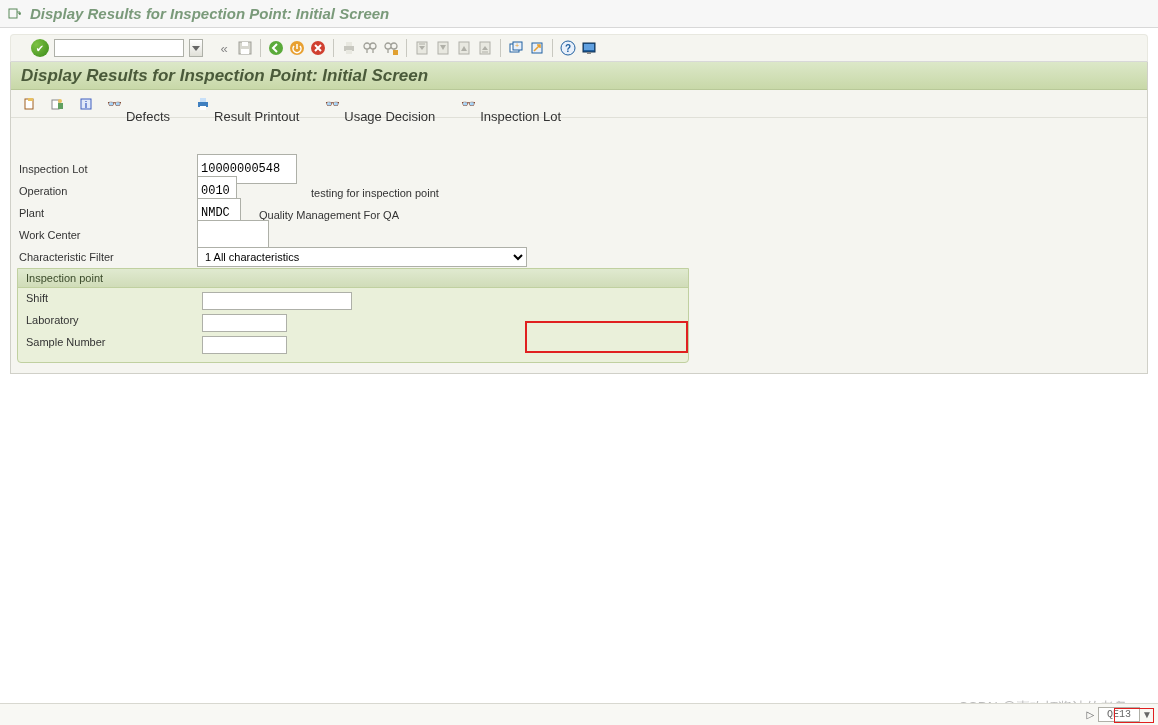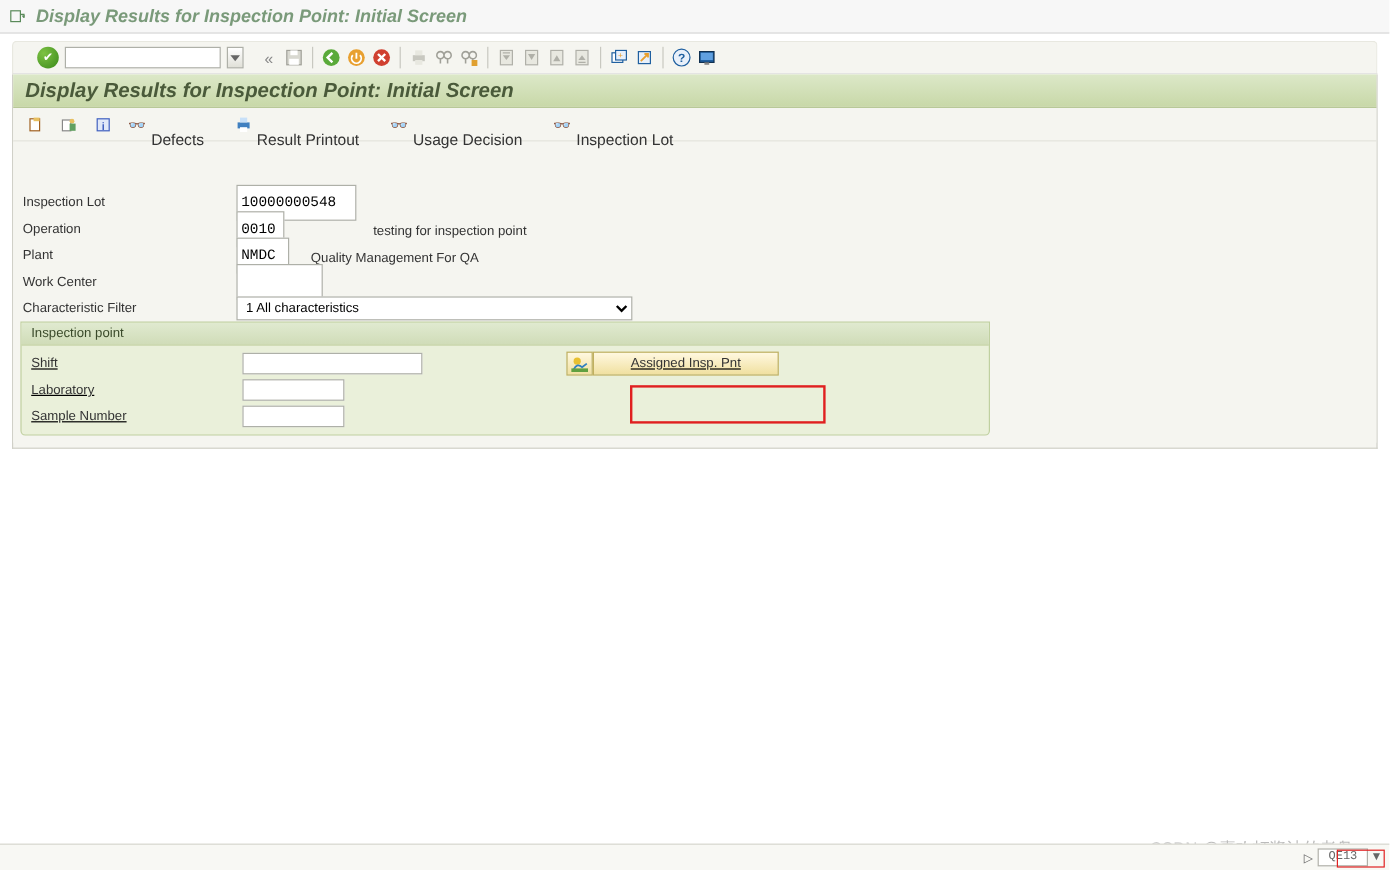--- a/index.html
+++ b/index.html
@@ -26,24 +26,24 @@
 .app-toolbar { background: #f5f5f0; height: 28px; display: flex; align-items: center; padding: 0 6px; gap: 2px; border-bottom: 1px solid #e0e0d8; }
 .app-btn { display: flex; align-items: center; gap: 4px; padding: 2px 6px; height: 20px; cursor: pointer; border-radius: 2px; }
 .app-btn .ico { font-size: 12px; }
 .app-btn .lbl { font-size: 13px; color: #333; margin-top: 26px; }
 .form-area { padding: 40px 6px 6px 6px; background: #f5f5f0; }
 .form-row { display: flex; align-items: center; height: 22px; }
 .form-label { width: 180px; color: #333; padding-left: 2px; }
 .form-input { height: 30px; border: 1px solid #aeb0a8; background: #fff; font-family: 'Courier New', monospace; font-size: 12px; padding: 0 3px; }
 .form-desc { margin-left: 14px; color: #333; margin-top: 47px; }
 .form-select { height: 20px; border: 1px solid #aeb0a8; background: #fff; font-size: 11px; padding: 0 3px; width: 330px; }
-.groupbox { border: 1px solid #c0d0a0; background: #eaf0da; margin-top: 0px; width: 808px; border-radius: 0 0 4px 4px; }
+.groupbox { border: 1px solid #c0d0a0; background: #eaf0da; margin-top: 0px; width: 672px; border-radius: 0 0 4px 4px; }
 .groupbox-title { background: linear-gradient(#e0ead0,#d0dcb8); padding: 3px 8px; color: #3a4a2a; font-size: 11px; border-bottom: 1px solid #c0d0a0; }
 .groupbox-body { padding: 4px 6px; }
-.gb-row { display: flex; align-items: center; height: 22px; text-decoration: underline; }
+.gb-row { display: flex; align-items: flex-start; height: 22px; }
 .gb-label { width: 178px; color: #333; padding-left: 2px; }
 .gb-input { height: 18px; border: 1px solid #aeb0a8; background: #fff; width: 150px; }
 .gb-input-small { width: 85px; }
 .assigned-btn-wrap { display: flex; align-items: center; margin-left: 120px; }
 .ico-assigned { width: 22px; height: 20px; display: flex; align-items: center; justify-content: center; background: linear-gradient(#fff8e0,#f0e0a0); border: 1px solid #c0b060; font-size: 12px; }
 .assigned-btn { height: 20px; background: linear-gradient(#fff8e0,#f0e0a0); border: 1px solid #c0b060; padding: 0 20px; font-size: 11px; color: #333; display: flex; align-items: center; cursor: pointer; width: 155px; justify-content: center; }
 .highlight-box { position: absolute; border: 2px solid #e02020; pointer-events: none; }
 .hl1 { left: 525px; top: 321px; width: 163px; height: 32px; }
 .sap-logo { position: absolute; right: 490px; bottom: 6px; color: #2060a0; font-weight: bold; font-size: 14px; font-style: italic; }
 .watermark { position: absolute; right: 30px; bottom: 8px; color: rgba(120,120,120,0.5); font-size: 14px; }
@@ -252,32 +252,20 @@
         <option>1 All characteristics</option>
       </select>
     </div>
 
     <div class="groupbox">
       <div class="groupbox-title">Inspection point</div>
       <div class="groupbox-body">
         <div class="gb-row">
           <span class="gb-label">Shift</span>
           <input class="gb-input" value="" style="">
-          <div class="assigned-btn-wrap">
-            <span class="ico-assigned">
-              <svg width="14" height="14" viewBox="0 0 14 14">
-                  <circle cx="5" cy="5" r="3" fill="#e8c030"></circle>
-                  <path d="M2 12 Q5 6 9 10 L13 7" fill="none" stroke="#3080c0" stroke-width="1.5"></path>
-                  <rect x="0" y="11" width="14" height="3" fill="#60a040"></rect>
-                </svg>
-            </span>
-            <span class="assigned-btn">
-              <span>Assigned Insp. Pnt</span>
-            </span>
-          </div>
         </div>
         <div class="gb-row">
           <span class="gb-label">Laboratory</span>
           <input class="gb-input gb-input-small" value="" style="">
         </div>
         <div class="gb-row">
           <span class="gb-label">Sample Number</span>
           <input class="gb-input gb-input-small" value="" style="">
         </div>
       </div>

